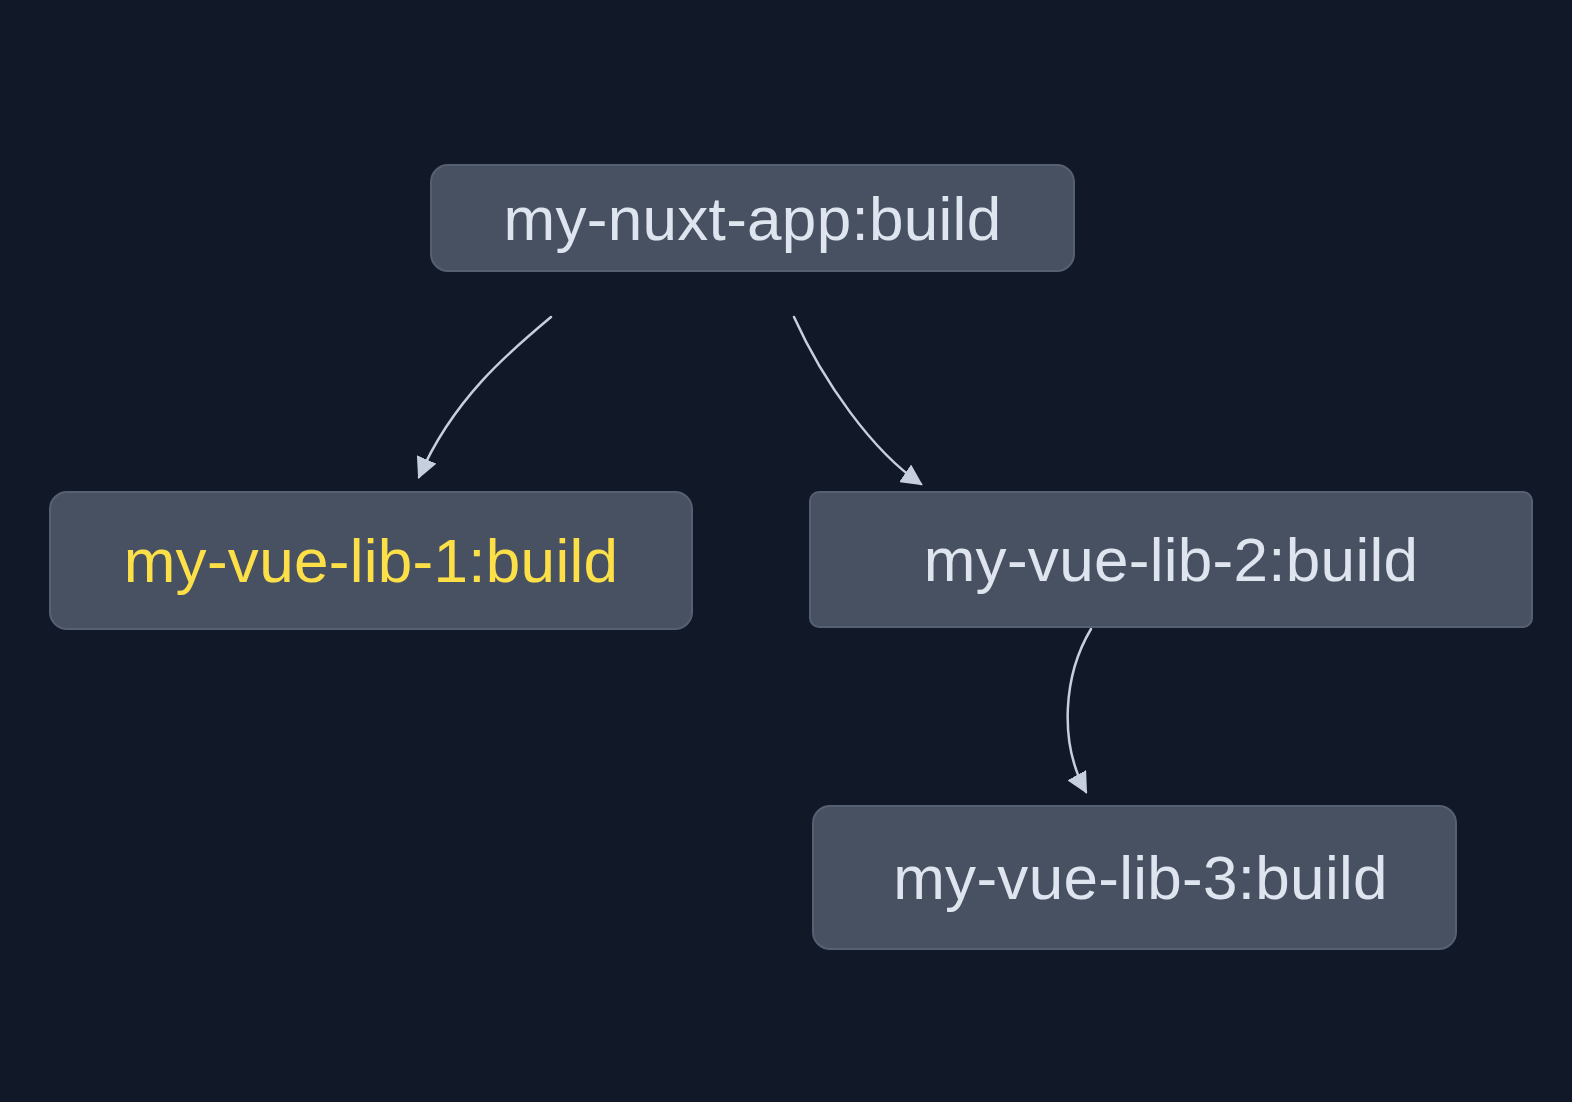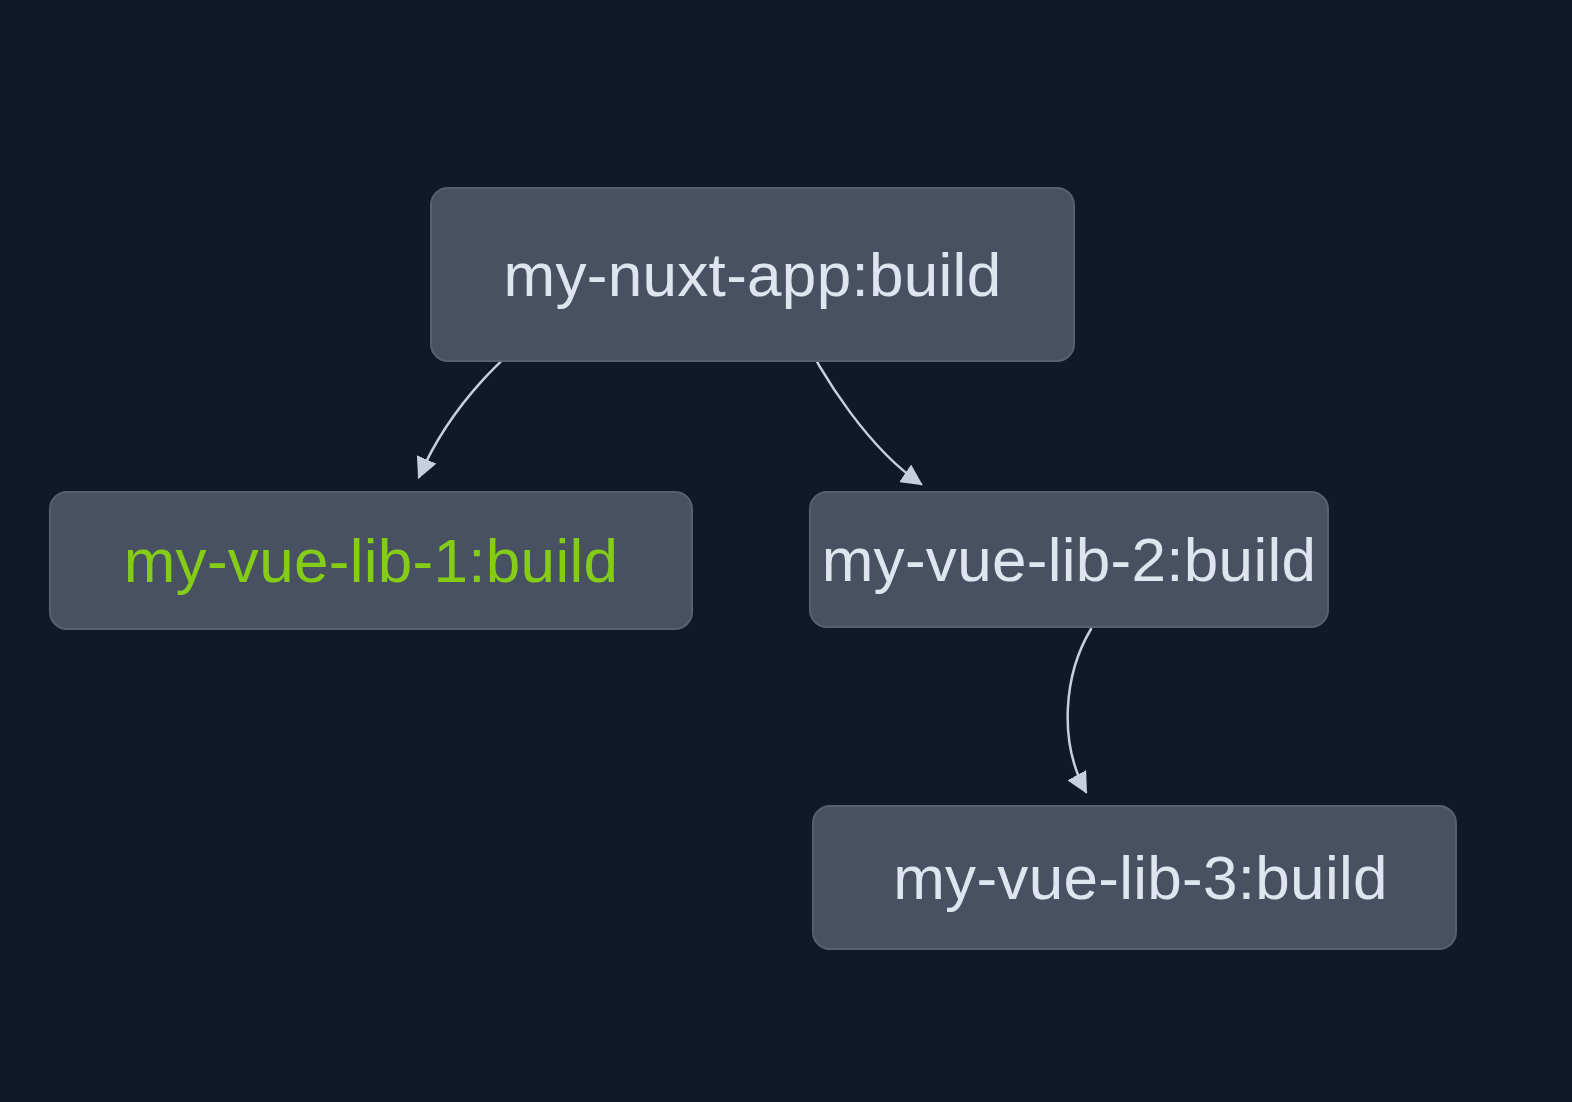--- a/index.html
+++ b/index.html
@@ -56,18 +56,18 @@
         <path d="M 0 0 L 10 5 L 0 10 Z" id="arrowhead-shape" fill="#C6CFDD"></path>
       </marker>
     </defs>
     <g id="edges-group">
         <path d="M 551 317 C 509 352 453 399 419 477" class="edge-path" stroke="#C6CFDD" marker-end="url(#arrowhead)"></path>
         <path d="M 794 317 C 823 381 872 451 921 484" class="edge-path" stroke="#C6CFDD" marker-end="url(#arrowhead)"></path>
         <path d="M 1091 629 C 1064 674 1058 741 1086 792" class="edge-path" stroke="#C6CFDD" marker-end="url(#arrowhead)"></path>
       </g>
   </svg>
   <div id="nodes-layer">
-      <div class="task-node" style="left: 430px; top: 187px; width: 645px; height: 175px; background: rgb(71, 81, 98); border-color: rgb(86, 96, 115); color: rgb(223, 229, 239);">my-nuxt-app:build</div>
-      <div class="task-node" style="left: 49px; top: 491px; width: 644px; height: 139px; background: rgb(71, 81, 98); border-color: rgb(86, 96, 115); color: #84cc16;">my-vue-lib-1:build</div>
-      <div class="task-node" style="left: 809px; top: 491px; width: 520px; height: 137px; background: rgb(71, 81, 98); border-color: rgb(86, 96, 115); color: rgb(223, 229, 239);">my-vue-lib-2:build</div>
+      <div class="task-node" style="left: 430px; top: 164px; width: 645px; height: 108px; background: rgb(71, 81, 98); border-color: rgb(86, 96, 115); color: rgb(223, 229, 239);">my-nuxt-app:build</div>
+      <div class="task-node" style="left: 49px; top: 491px; width: 644px; height: 139px; background: rgb(71, 81, 98); border-color: rgb(86, 96, 115); color: #fde047;">my-vue-lib-1:build</div>
+      <div class="task-node" style="left: 809px; top: 491px; width: 724px; height: 137px; background: rgb(71, 81, 98); border-color: rgb(86, 96, 115); color: rgb(223, 229, 239); border-radius: 10px;">my-vue-lib-2:build</div>
       <div class="task-node" style="left: 812px; top: 805px; width: 645px; height: 145px; background: rgb(71, 81, 98); border-color: rgb(86, 96, 115); color: rgb(223, 229, 239); padding-left: 12px;">my-vue-lib-3:build</div>
     </div>
 </div>
 
 </body></html>

